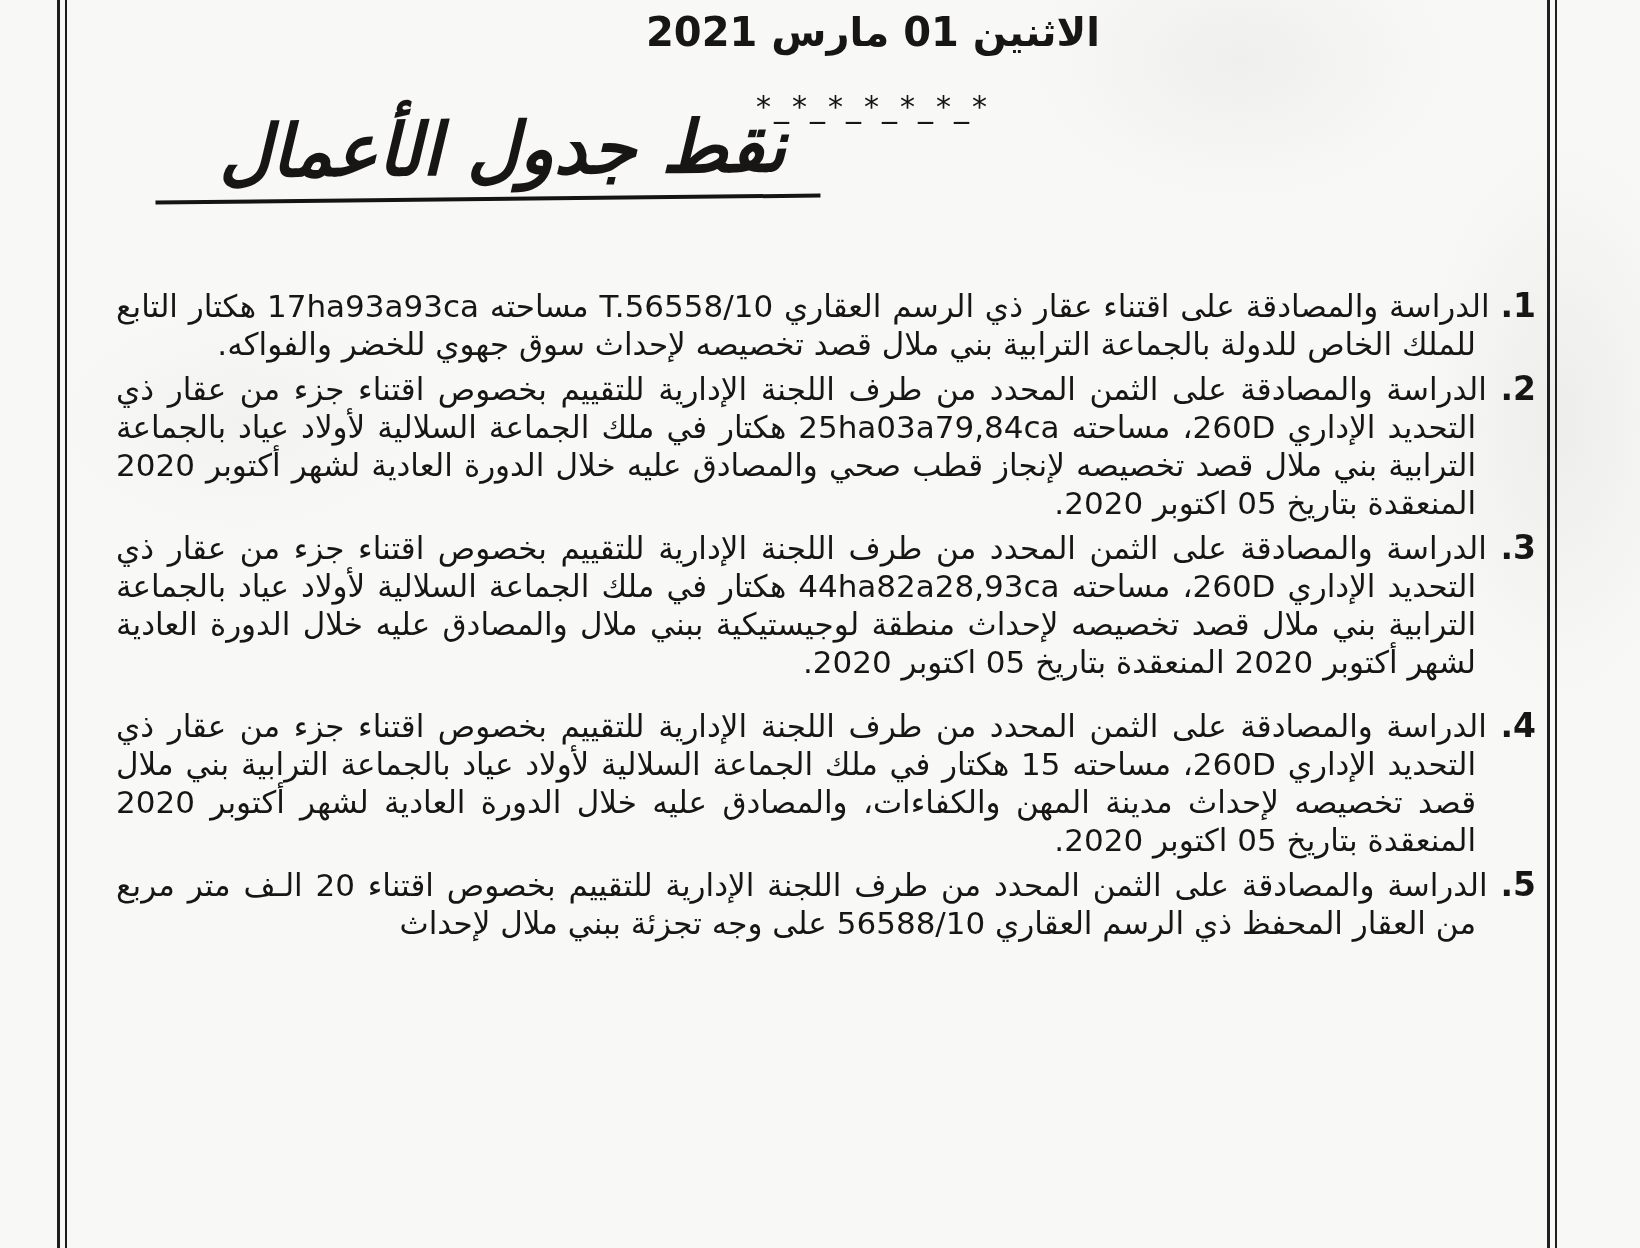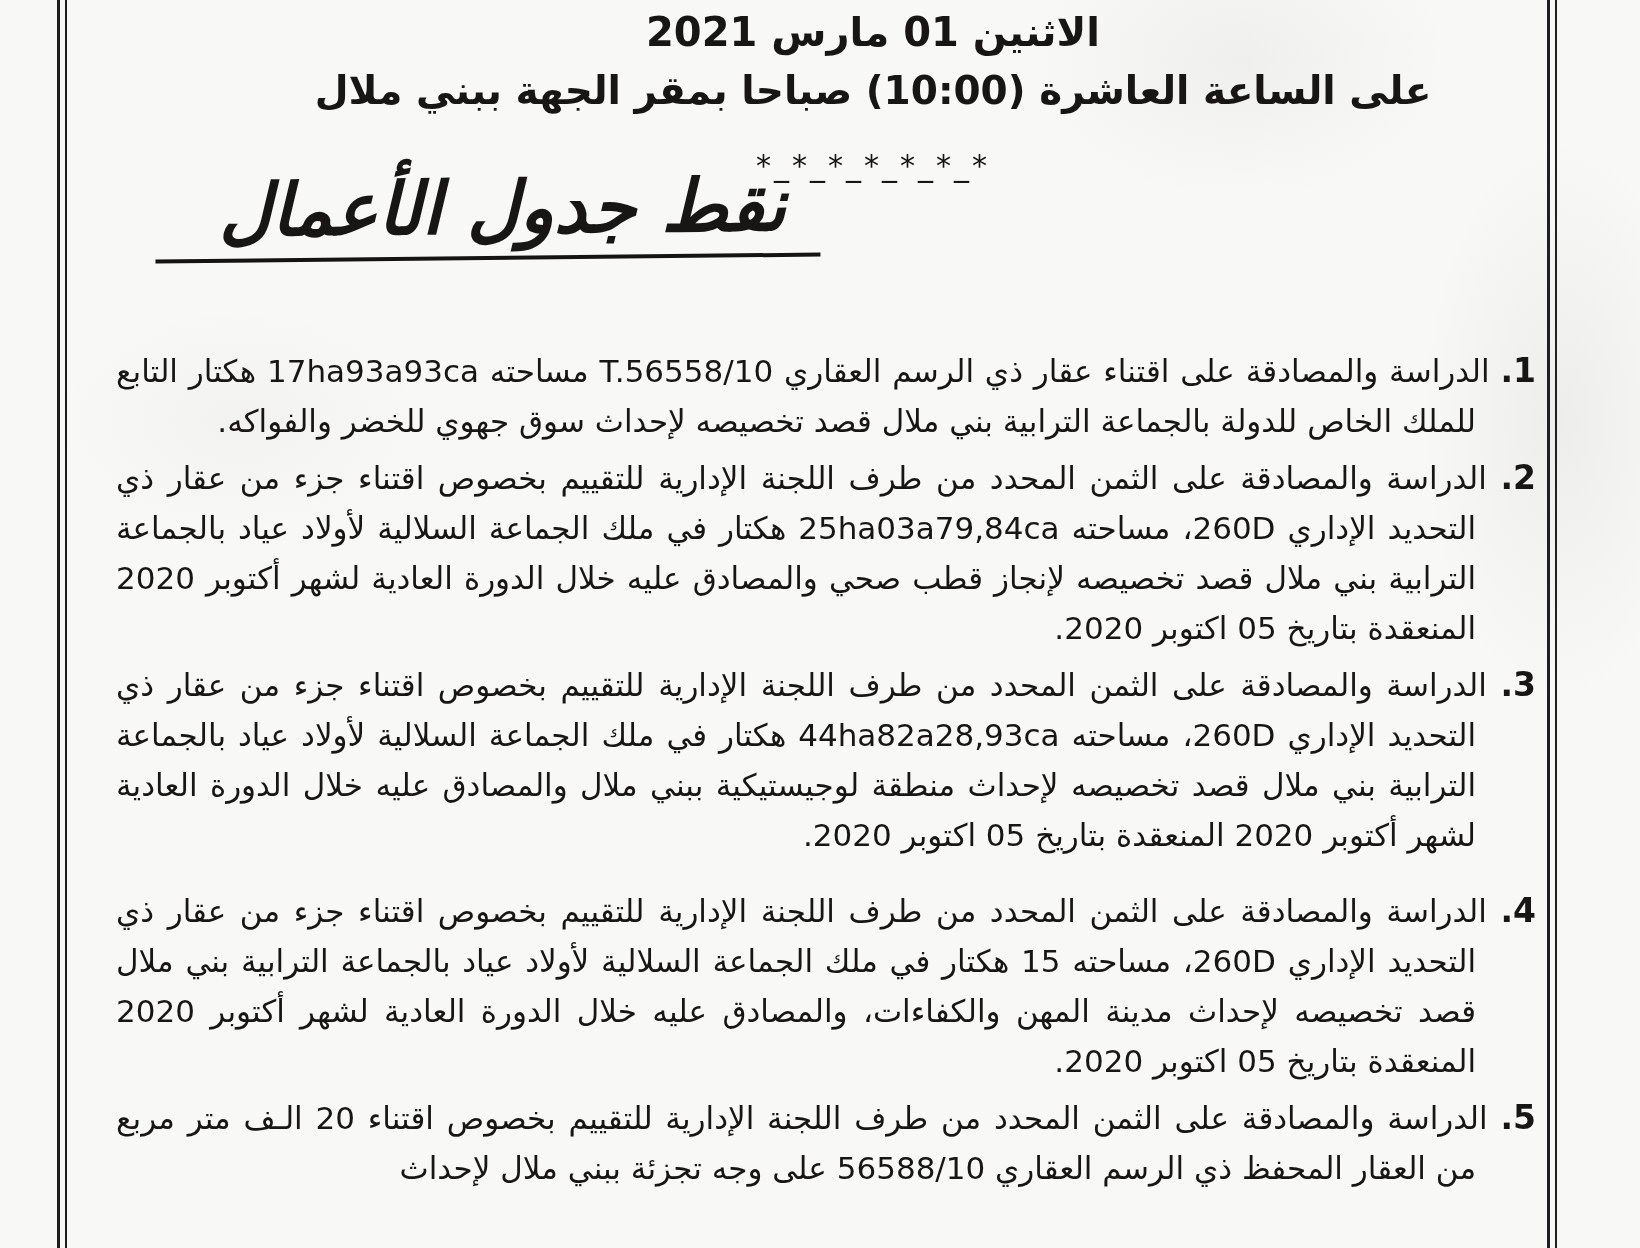--- a/index.html
+++ b/index.html
@@ -80,21 +80,21 @@
     padding: 0 34px 6px 64px;
     border-bottom: 4px solid #151413;
     transform: rotate(-0.6deg);
     letter-spacing: -2px;
   }
   ol.agenda {
     list-style: none;
     margin: 86px 0 0 16px;
     padding: 0;
     font-size: 31px;
-    line-height: 50px;
+    line-height: 38px;
     text-align: justify;
   }
   ol.agenda li {
     padding-right: 60px;
     text-indent: -60px;
     margin-bottom: 7px;
   }
   ol.agenda li.gap-before {
     margin-top: 26px;
   }
@@ -105,21 +105,20 @@
 </style>
 </head>
 <body>
 
 <div class="frame frame-left"></div>
 <div class="frame frame-right"></div>
 
 <div class="content">
   <div class="header">
     <div class="date-line">الاثنين 01 مارس 2021</div>
-    <div class="time-line">على الساعة العاشرة (10:00) صباحا بمقر الجهة ببني ملال</div>
     <div class="separator">*_*_*_*_*_*_*</div>
     <div class="title-wrap">
       <span class="main-title">نقط جدول الأعمال</span>
     </div>
   </div>
 
   <ol class="agenda">
     <li><span class="num">1.</span> <span>الدراسة والمصادقة على اقتناء عقار ذي الرسم العقاري T.56558/10 مساحته 17ha93a93ca هكتار التابع للملك الخاص للدولة بالجماعة الترابية بني ملال قصد تخصيصه لإحداث سوق جهوي للخضر والفواكه.</span></li>
     <li><span class="num">2.</span> <span>الدراسة والمصادقة على الثمن المحدد من طرف اللجنة الإدارية للتقييم بخصوص اقتناء جزء من عقار ذي التحديد الإداري 260D، مساحته 25ha03a79,84ca هكتار في ملك الجماعة السلالية لأولاد عياد بالجماعة الترابية بني ملال قصد تخصيصه لإنجاز قطب صحي والمصادق عليه خلال الدورة العادية لشهر أكتوبر 2020 المنعقدة بتاريخ 05 اكتوبر 2020.</span></li>
     <li><span class="num">3.</span> <span>الدراسة والمصادقة على الثمن المحدد من طرف اللجنة الإدارية للتقييم بخصوص اقتناء جزء من عقار ذي التحديد الإداري 260D، مساحته 44ha82a28,93ca هكتار في ملك الجماعة السلالية لأولاد عياد بالجماعة الترابية بني ملال قصد تخصيصه لإحداث منطقة لوجيستيكية ببني ملال والمصادق عليه خلال الدورة العادية لشهر أكتوبر 2020 المنعقدة بتاريخ 05 اكتوبر 2020.</span></li>

